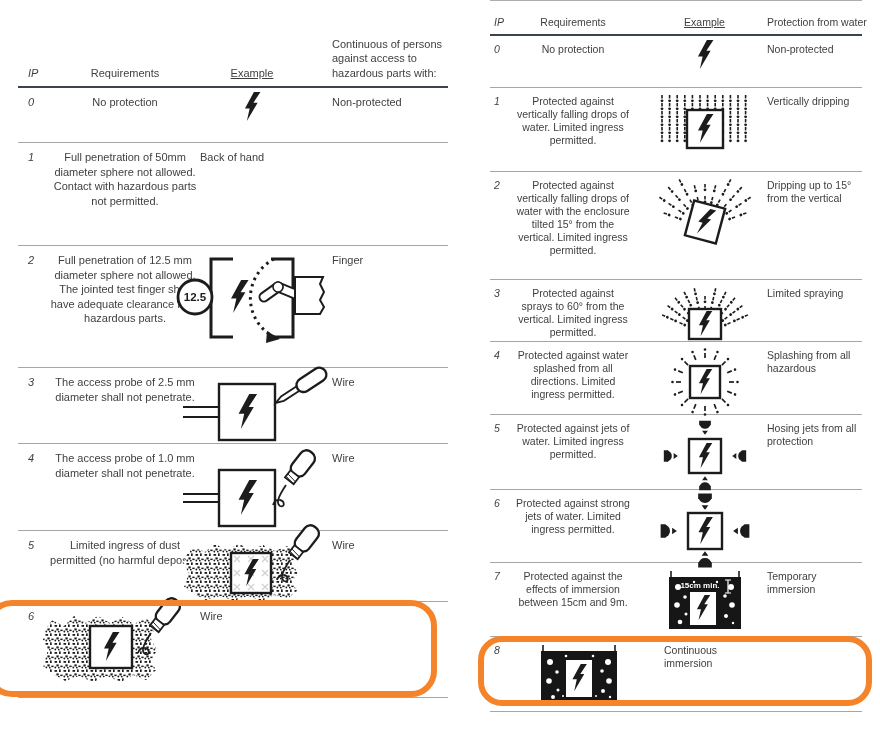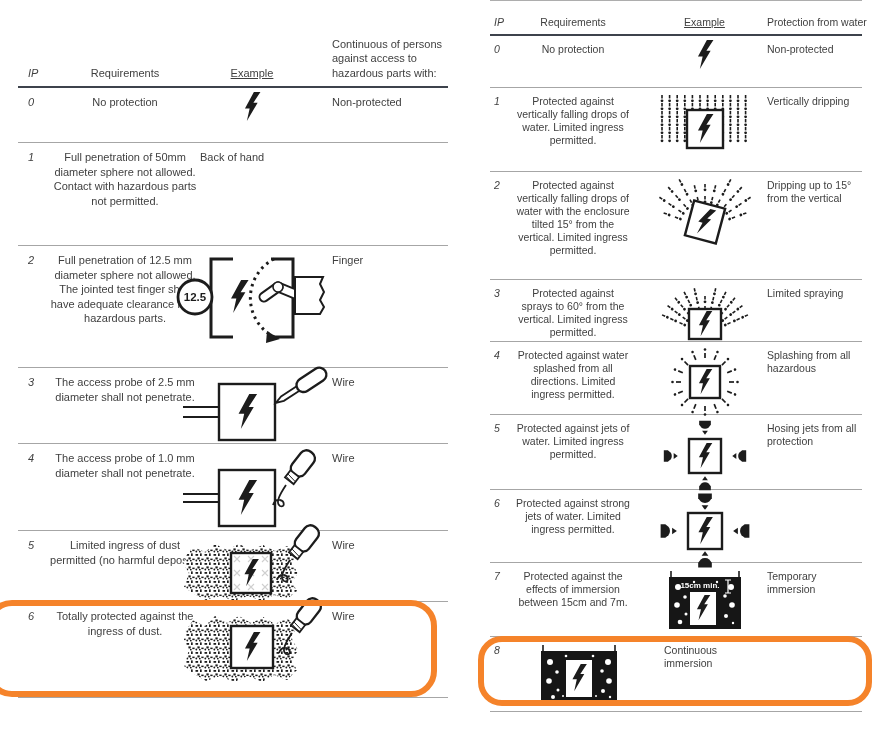--- a/index.html
+++ b/index.html
@@ -179,21 +179,20 @@
                 </g>
                 <path d="M-7,9 C-13,18 -18,27 -13,30 C-8,32 -8,25 -13,24 C-17,23 -19,26 -20,29" fill="none" stroke="#1c1c1c" stroke-width="1.8"></path>
               </g>
             </svg>
           </span>
         </div>
     <div class="cell c-prot">Wire</div>
   </div>
       <div class="row" style="height: 96px;">
     <div class="cell c-ip">6</div>
-    <div class="cell c-req">Totally protected against the ingress of dust.</div>
     <div class="cell c-ex">
           <span class="icon-wrap">
             <svg width="150" height="78" viewBox="0 0 150 78">
               <defs>
                 <pattern id="dustB" width="9" height="9" patternUnits="userSpaceOnUse">
                   <rect width="9" height="9" fill="#fff"></rect>
                   <rect x="0.5" y="1" width="2.6" height="1.8" fill="#1c1c1c"></rect>
                   <rect x="5" y="0.4" width="1.7" height="2.6" fill="#1c1c1c"></rect>
                   <rect x="2.4" y="4.4" width="2.3" height="2.1" fill="#1c1c1c"></rect>
                   <rect x="6.3" y="5.6" width="2.3" height="1.5" fill="#1c1c1c"></rect>
@@ -954,21 +953,21 @@
               <g transform="translate(84,37) rotate(90) scale(1.05)">
                 <path d="M-6.5,-3.5 L-6.5,-8 L6.5,-8 L6.5,-3.5 L4,-0.5 A5,3.5 0 0 1 -4,-0.5 Z" fill="#1c1c1c"></path>
                 <path d="M-3.2,3 L0,7.5 L3.2,3 Z" fill="#1c1c1c"></path>
               </g>
             </svg>
           </span>
         </div>
   </div>
       <div class="row" style="height: 74px;">
     <div class="cell c-ip">7</div>
-    <div class="cell c-req">Protected against the effects of immersion between 15cm and 7m.</div>
+    <div class="cell c-req">Protected against the effects of immersion between 15cm and 9m.</div>
     <div class="cell c-ex">
           <span class="icon-wrap">
             <svg width="92" height="64" viewBox="0 0 92 64">
               <line x1="12" y1="4" x2="12" y2="12" stroke="#1c1c1c" stroke-width="1.6"></line>
               <line x1="80" y1="4" x2="80" y2="12" stroke="#1c1c1c" stroke-width="1.6"></line>
               <rect x="10" y="10" width="72" height="52" fill="#161616"></rect>
               <circle cx="19" cy="20" r="3" fill="#fff"></circle>
               <circle cx="26" cy="30" r="1.8" fill="#fff"></circle>
               <circle cx="18" cy="38" r="2.8" fill="#fff"></circle>
               <circle cx="27" cy="47" r="1.5" fill="#fff"></circle>

